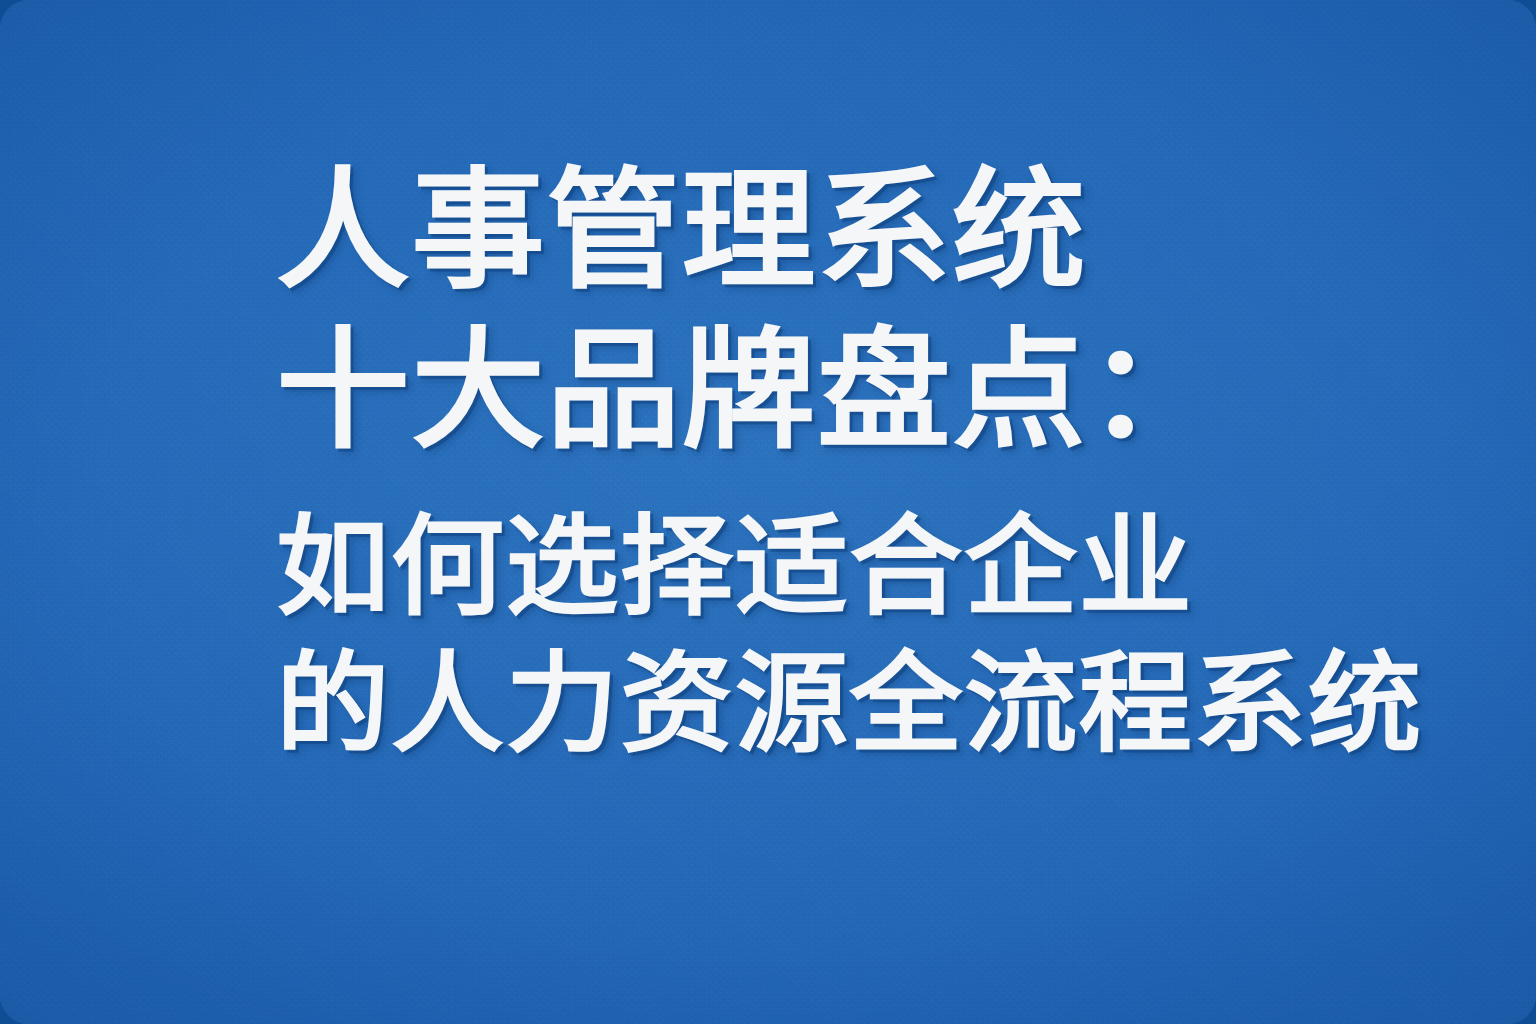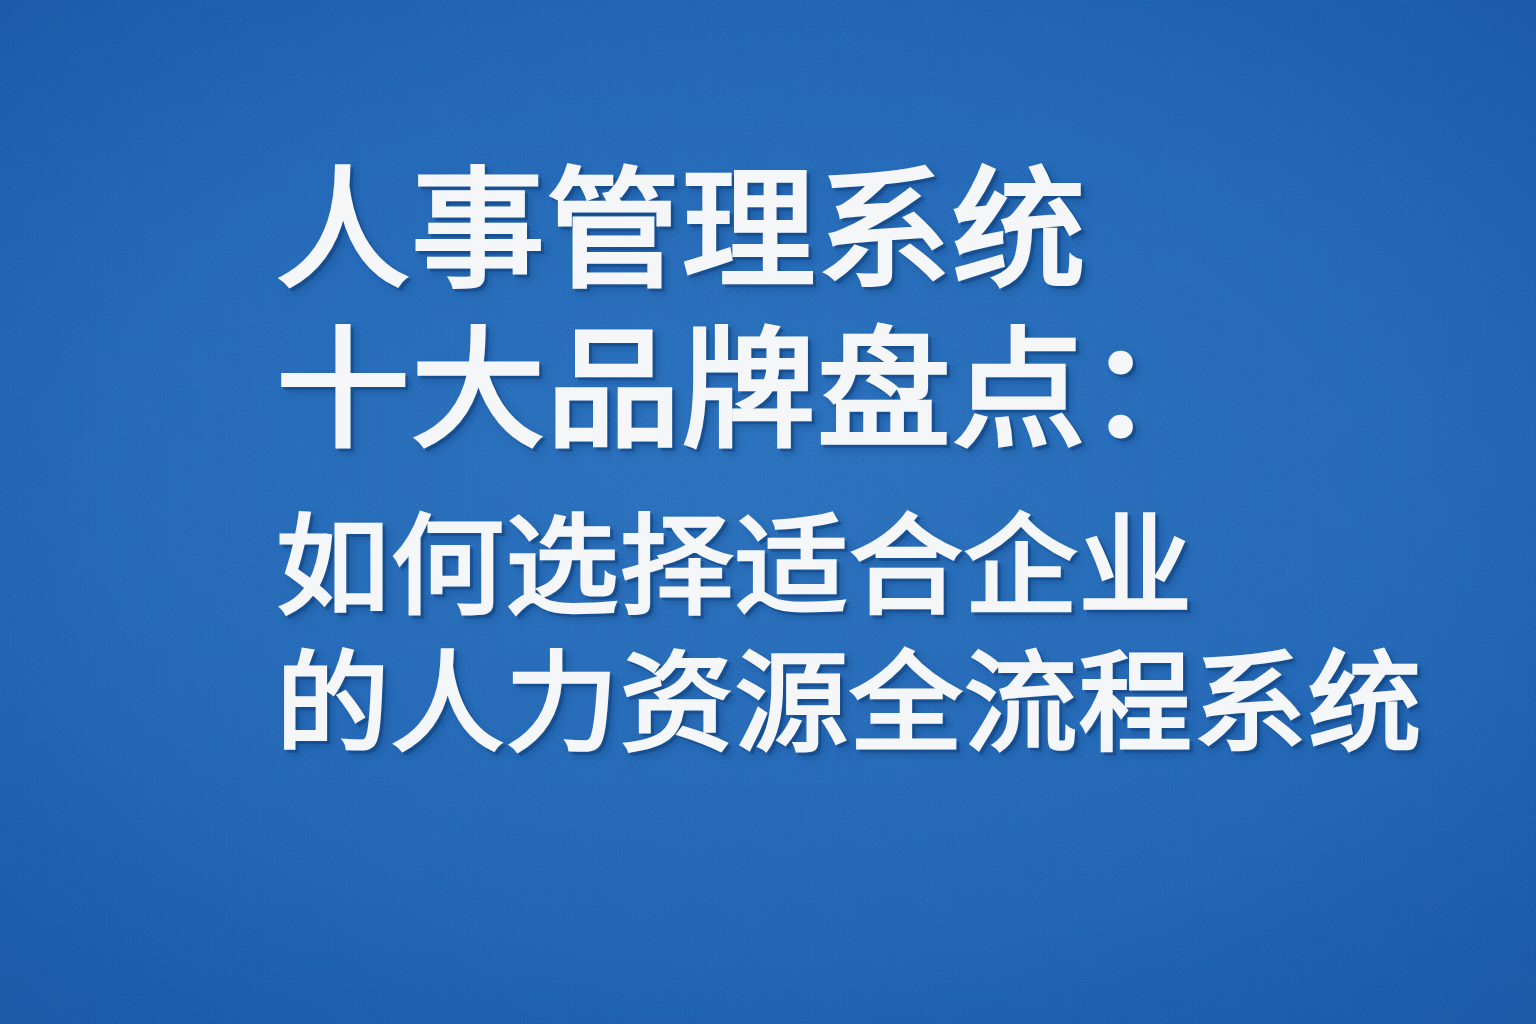--- a/index.html
+++ b/index.html
@@ -9,20 +9,21 @@
     background: #0f4d94;
   }
 
   #poster {
     position: relative;
     width: 1536px;
     height: 1024px;
     overflow: hidden;
     background-color: #1e62b3;
     font-family: "Liberation Sans", "DejaVu Sans", sans-serif;
+    border-radius: 29px;
     -webkit-font-smoothing: antialiased;
   }
 
   
   .bg-base {
     position: absolute;
     inset: 0;
     background-color: #1e62b3;
     background-image:
       radial-gradient(ellipse 120% 95% at 48% 44%, rgba(48,122,196,0.55) 0%, rgba(30,98,179,0.0) 62%),

